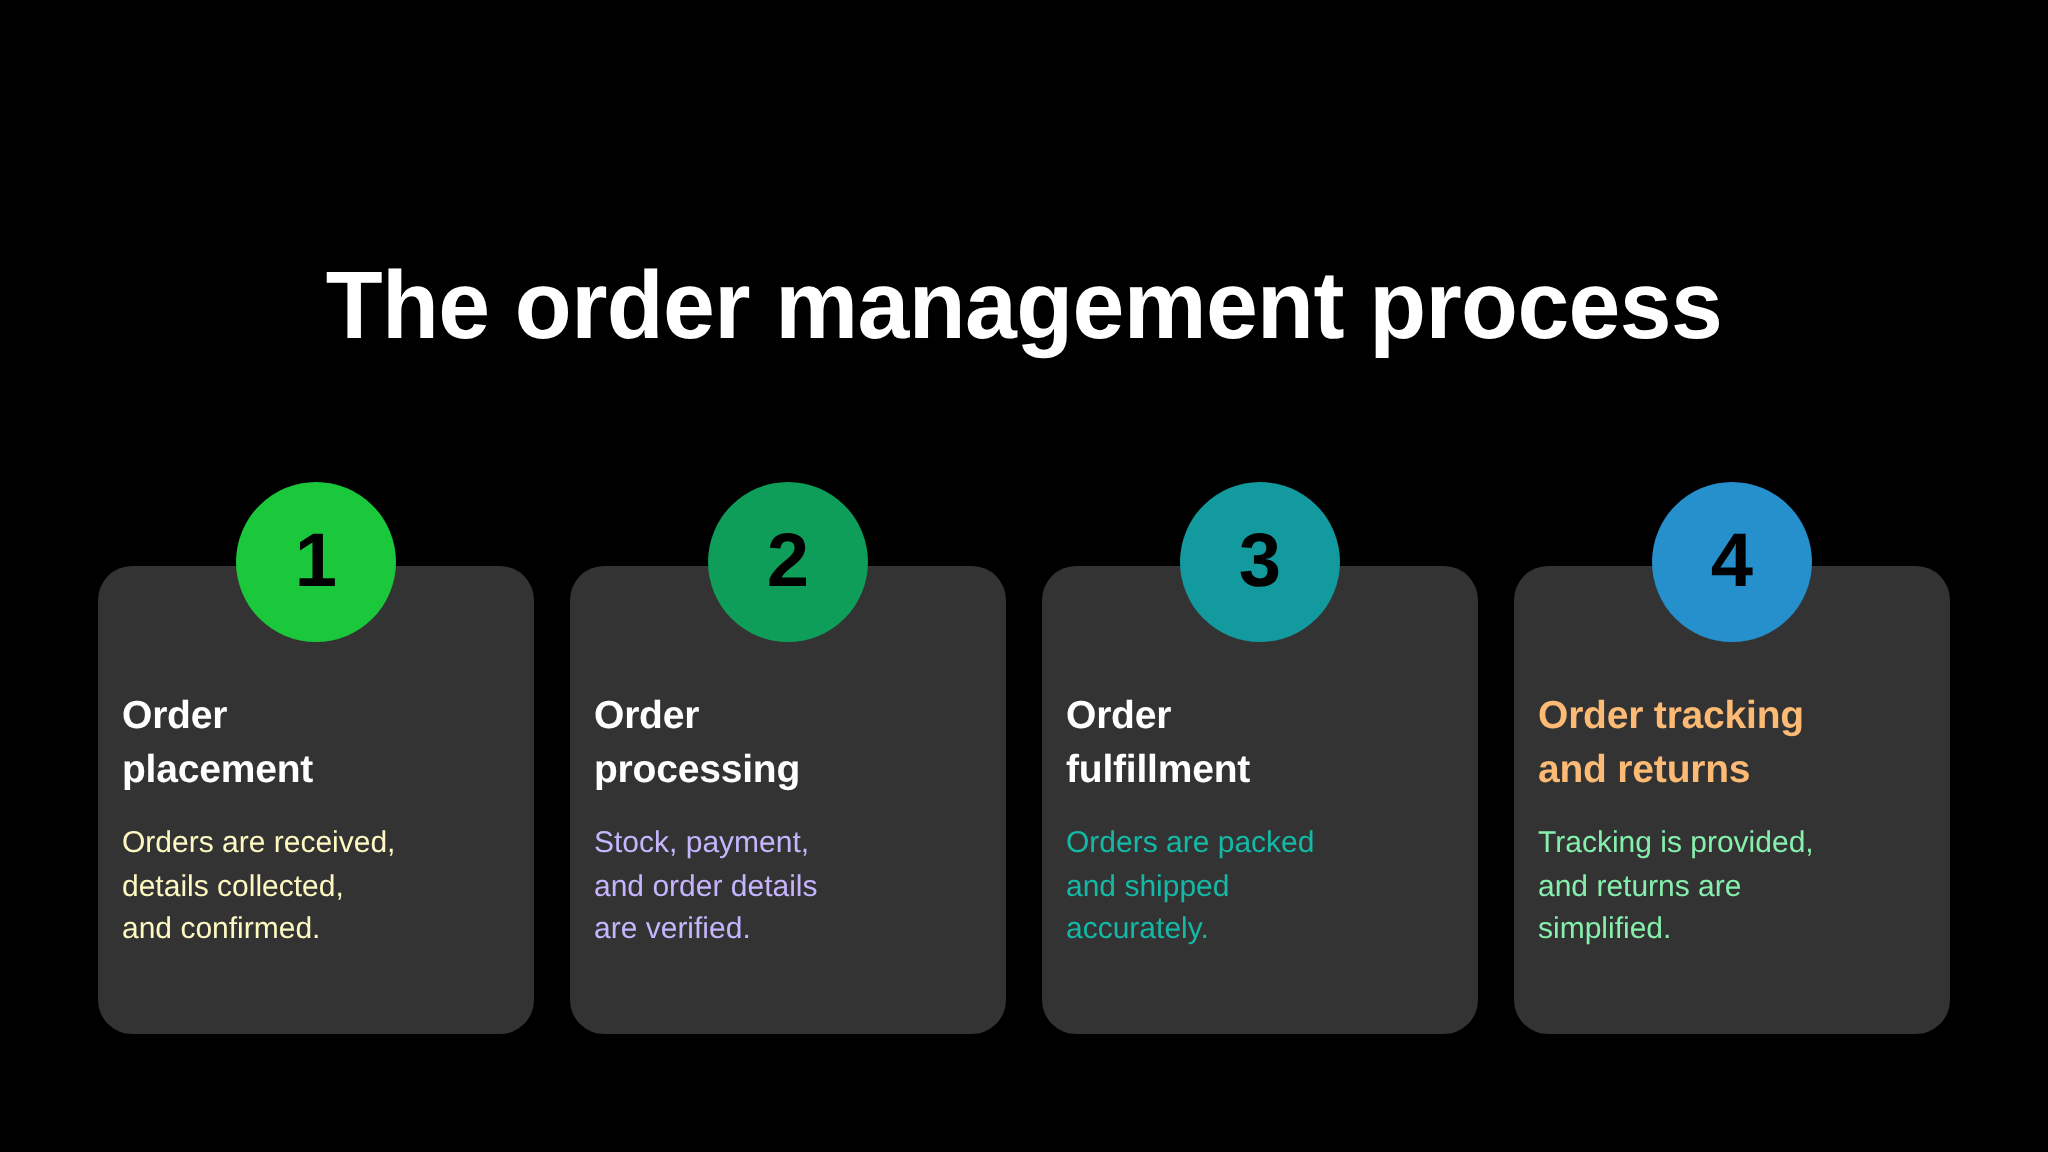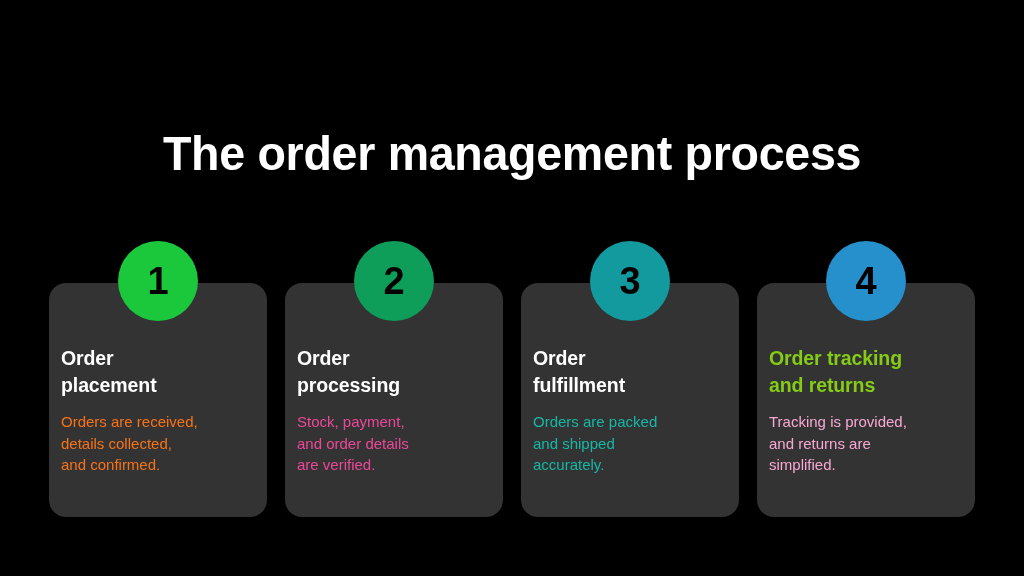--- a/index.html
+++ b/index.html
@@ -111,53 +111,53 @@
 
   <div class="page-title" style="color: rgb(255, 255, 255);">The order management process</div>
 
   <div class="steps">
 
     <div class="step">
       <div class="step-badge" style="background: rgb(27, 200, 60); color: rgb(0, 0, 0);">1</div>
       <div class="step-card" style="background: rgb(51, 51, 51);">
         <p class="step-title" style="color: rgb(255, 255, 255);">Order
 placement</p>
-        <p class="step-desc" style="color: #f97316;">Orders are received,
+        <p class="step-desc" style="color: #fef9c3;">Orders are received,
 details collected,
 and confirmed.</p>
       </div>
     </div>
 
     <div class="step">
       <div class="step-badge" style="background: rgb(14, 158, 90); color: rgb(0, 0, 0);">2</div>
       <div class="step-card" style="background: rgb(51, 51, 51);">
         <p class="step-title" style="color: rgb(255, 255, 255);">Order
 processing</p>
-        <p class="step-desc" style="color: #ec4899;">Stock, payment,
+        <p class="step-desc" style="color: #c4b5fd;">Stock, payment,
 and order details
 are verified.</p>
       </div>
     </div>
 
     <div class="step">
       <div class="step-badge" style="background: rgb(19, 154, 158); color: rgb(0, 0, 0);">3</div>
       <div class="step-card" style="background: rgb(51, 51, 51);">
         <p class="step-title" style="color: rgb(255, 255, 255);">Order
 fulfillment</p>
         <p class="step-desc" style="color: #14b8a6;">Orders are packed
 and shipped
 accurately.</p>
       </div>
     </div>
 
     <div class="step">
       <div class="step-badge" style="background: rgb(37, 144, 204); color: rgb(0, 0, 0);">4</div>
       <div class="step-card" style="background: rgb(51, 51, 51);">
-        <p class="step-title" style="color: #84cc16;">Order tracking
+        <p class="step-title" style="color: #fdba74;">Order tracking
 and returns</p>
-        <p class="step-desc" style="color: #f9a8d4;">Tracking is provided,
+        <p class="step-desc" style="color: #86efac;">Tracking is provided,
 and returns are
 simplified.</p>
       </div>
     </div>
 
   </div>
 </div>
 
 </body></html>

